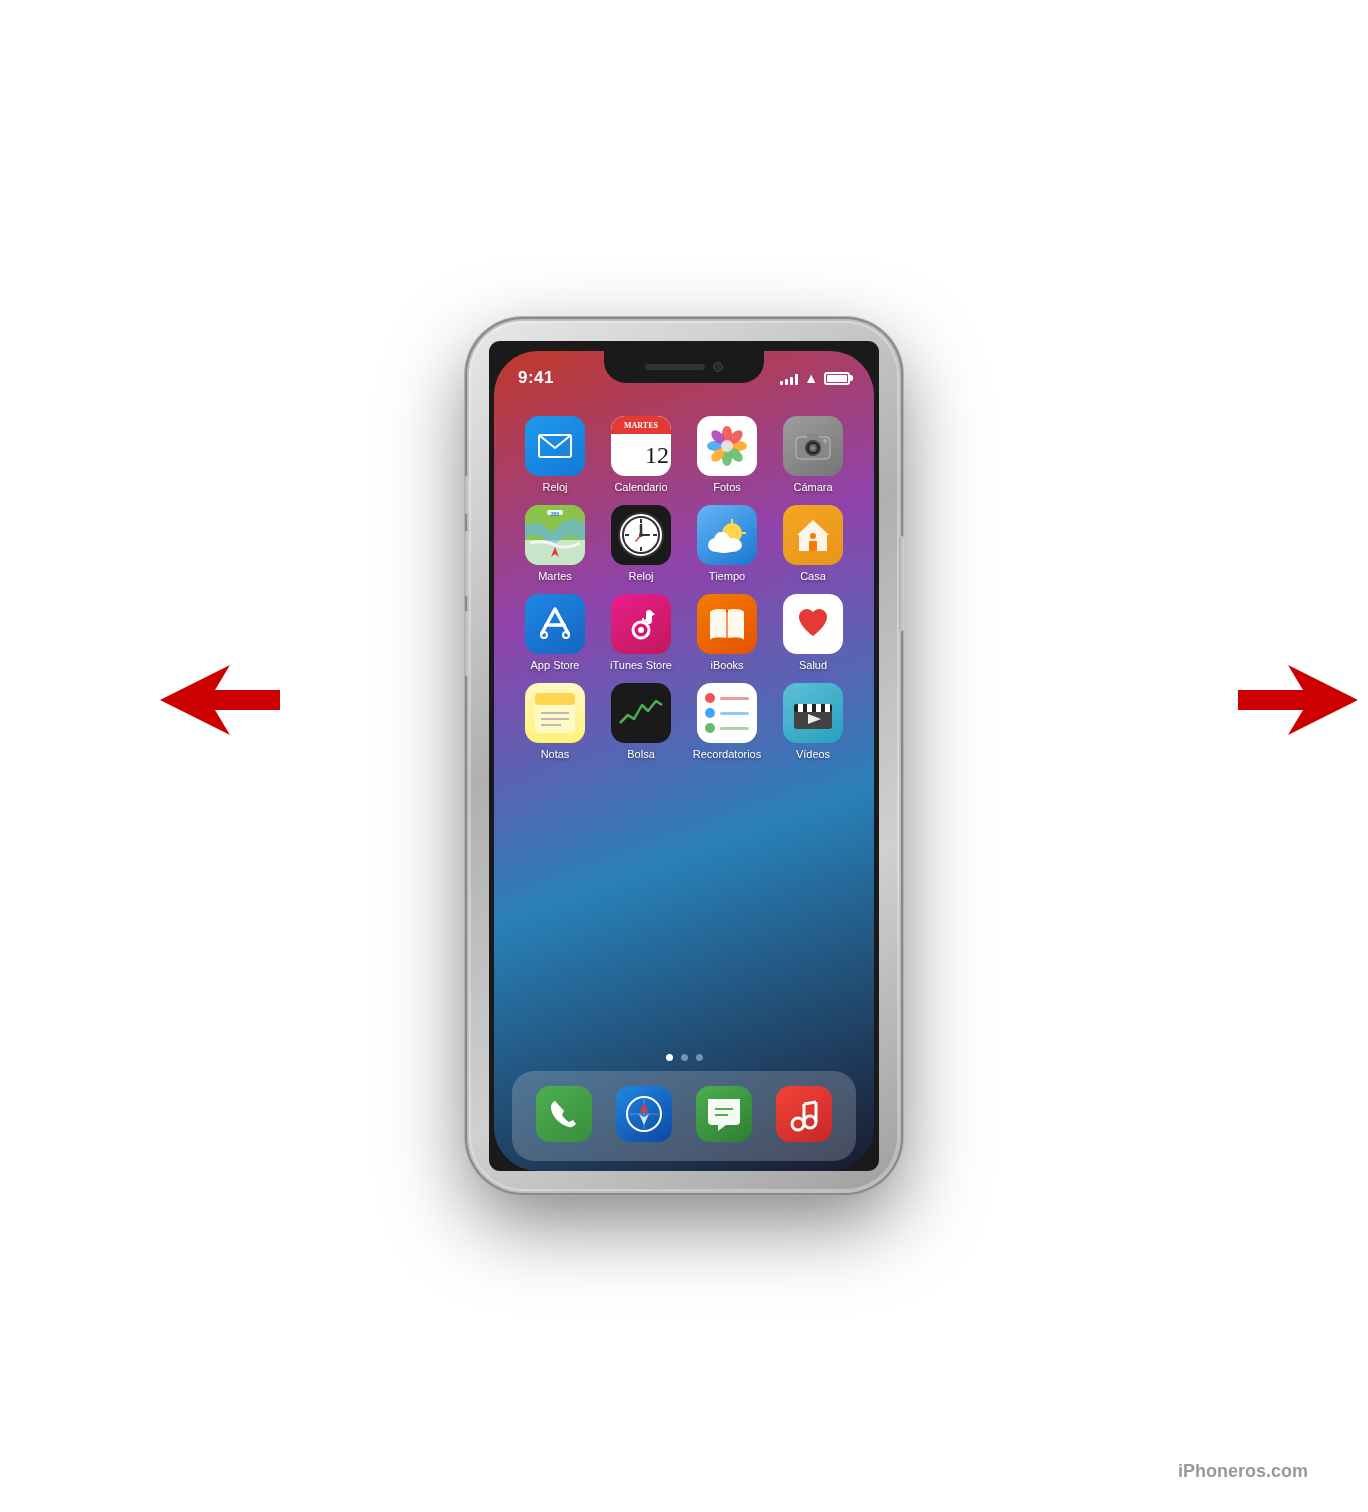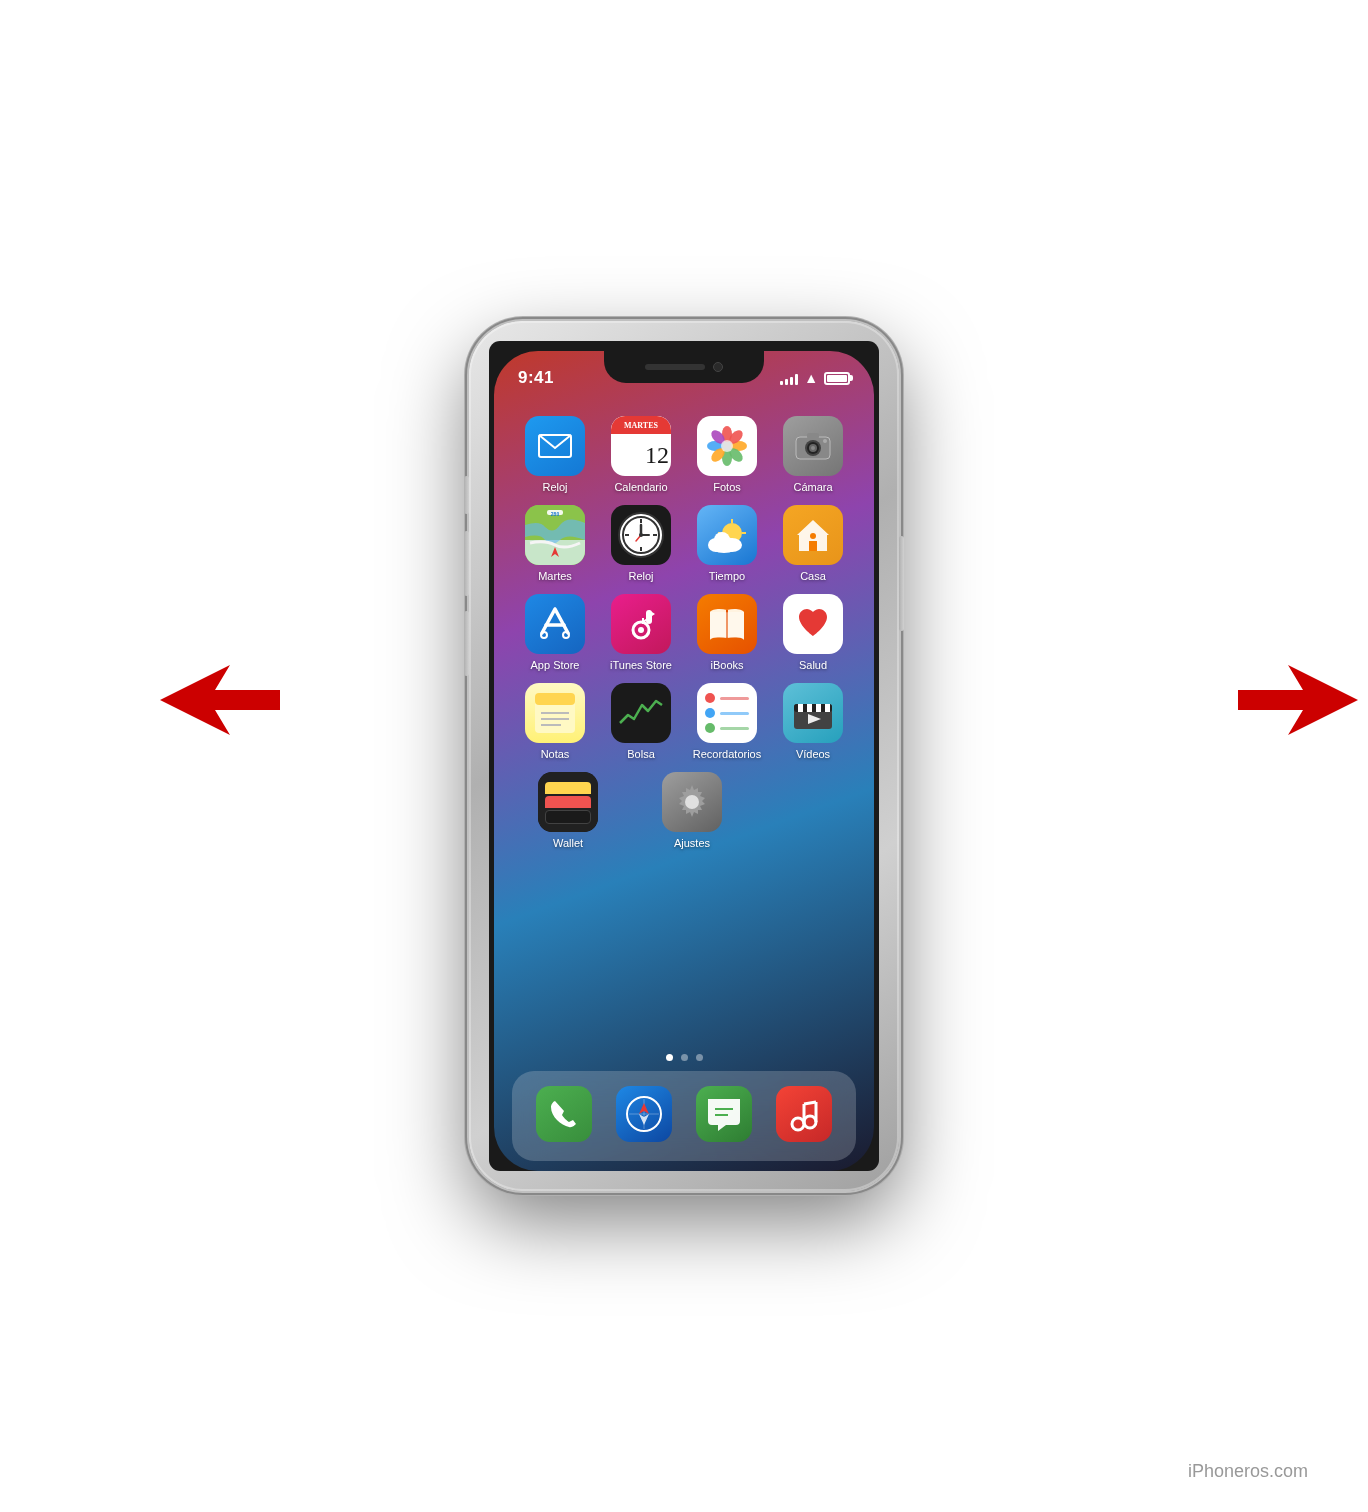--- a/index.html
+++ b/index.html
@@ -39,20 +39,21 @@
     }
 
     
     .watermark {
       position: absolute;
       bottom: 30px;
       right: 60px;
       color: #999;
       font-size: 18px;
       z-index: 10;
+      font-weight: bold;
     }
 
     
     .phone-outer {
       position: relative;
       width: 430px;
       height: 870px;
       background: linear-gradient(145deg, #e8e8e8 0%, #b0b0b0 40%, #d0d0d0 70%, #a0a0a0 100%);
       border-radius: 54px;
       box-shadow:
@@ -629,46 +630,20 @@
                 <rect x="23" y="8" width="5" height="8" fill="white"></rect>
                 <rect x="32" y="8" width="5" height="8" fill="white"></rect>
 
                 <polygon points="15,18 15,28 28,23" fill="white" opacity="0.9"></polygon>
               </svg>
             </div>
             <span class="app-label">Vídeos</span>
           </div>
         </div>
 
-        <div class="app-row" style="justify-content:flex-start; padding-left:18px; gap:18px;">
-          <div class="app-item">
-            <div class="app-icon icon-wallet" style="overflow:hidden; padding:0;">
-
-              <div style="width:60px; height:60px; background:#212121; border-radius:14px; position:relative; overflow:hidden;">
-                <div style="position:absolute; bottom:8px; left:50%; transform:translateX(-50%); width:46px;">
-                  <div style="height:12px; background:#ffd54f; border-radius:4px 4px 0 0; margin-bottom:2px;"></div>
-                  <div style="height:12px; background:#ef5350; border-radius:4px 4px 0 0; margin-bottom:2px;"></div>
-                  <div style="height:14px; background:#1a1a1a; border-radius:4px; border:1px solid #424242;"></div>
-                </div>
-              </div>
-            </div>
-            <span class="app-label">Wallet</span>
-          </div>
-          <div class="app-item" style="margin-left:30px;">
-            <div class="app-icon icon-settings">
-              <svg width="40" height="40" viewBox="0 0 40 40">
-
-                <circle cx="20" cy="20" r="7" fill="#e0e0e0"></circle>
-                <path d="M20,3 L22,8 L26,6 L26,10 L30,10 L28,14 L33,16 L30,19 L33,22 L28,24 L30,28 L26,28 L26,32 L22,30 L20,35 L18,30 L14,32 L14,28 L10,28 L12,24 L7,22 L10,19 L7,16 L12,14 L10,10 L14,10 L14,6 L18,8 Z" fill="#9e9e9e"></path>
-                <circle cx="20" cy="20" r="7" fill="#e0e0e0"></circle>
-              </svg>
-            </div>
-            <span class="app-label">Ajustes</span>
-          </div>
-        </div>
 
       </div>
 
       <div class="page-dots">
         <div class="dot active"></div>
         <div class="dot"></div>
         <div class="dot"></div>
       </div>
 
       <div class="dock">

